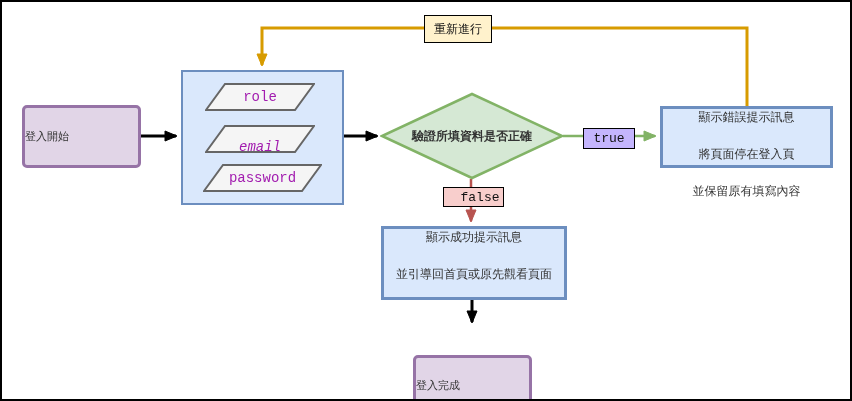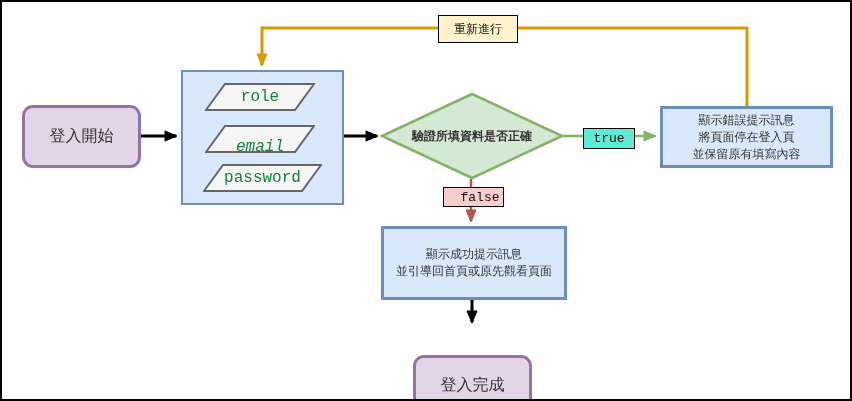--- a/index.html
+++ b/index.html
@@ -7,59 +7,59 @@
     position:relative;
     width:852px;height:401px;
     box-sizing:border-box;
     background:#ffffff;
     border:2px solid #000;
     font-family:"Liberation Sans", sans-serif;
     color:#333;
     overflow:hidden;
   }
   .connector-layer{position:absolute;left:0;top:0;width:852px;height:401px;pointer-events:none;}
-  .node{position:absolute;display:flex;align-items:center;justify-content:center;box-sizing:border-box;text-align:center;}
+  .node{position:absolute;display:flex;align-items:center;box-sizing:border-box;text-align:center;gap:20px;}
   .terminal{
     background:#e1d5e7;
     border:3px solid #9673a6;
-    border-radius:11px;
-    font-size:16px;
+    border-radius:5px;
+    font-size:11px;
   }
   .process{
     background:#dae8fc;
     border:3px solid #6c8ebf;
     font-size:12px;
     line-height:17px;
     flex-direction:column;
   }
   .input-group{
     background:#dae8fc;
     border:2px solid #6c8ebf;
   }
   .pgram{position:absolute;}
   .pgram .pgram-label{
     position:absolute;left:0;top:0;width:100%;height:100%;
     display:flex;align-items:center;justify-content:center;
     font-family:"Liberation Mono","DejaVu Sans Mono",monospace;
-    font-size:16px;color:#15803d;
+    font-size:14px;color:#a21caf;
   }
   .decision{position:absolute;}
   .decision .decision-label{
     position:absolute;left:0;top:0;width:100%;height:100%;
     display:flex;align-items:center;justify-content:center;
     font-size:12px;color:#333;font-weight:bold;
   }
   .edge-label{
     position:absolute;display:flex;align-items:center;justify-content:center;
     box-sizing:border-box;border:1px solid #000;
     font-family:"Liberation Mono","DejaVu Sans Mono",monospace;
     font-size:13px;color:#111;
   }
   .edge-label.cjk{font-family:"Liberation Sans",sans-serif;font-size:12px;}
-  .lbl-true{background:#5eead4;}
+  .lbl-true{background:#c4b5fd;}
   .lbl-false{background:#f8cecc;}
   .lbl-redo{background:#fff2cc;}
 </style>
 </head>
 <body>
 
 <div class="canvas">
 
   <svg class="connector-layer" width="852" height="401" viewBox="0 0 852 401">
     <defs>
@@ -134,17 +134,17 @@
 
   <div class="node process" style="left:379px;top:224px;width:186px;height:74px;">
     <div>顯示成功提示訊息</div>
     <div>並引導回首頁或原先觀看頁面</div>
   </div>
 
   <div class="node terminal" style="left:411px;top:325px;width:119px;height:61px;margin-top:28px;">
     <span>登入完成</span>
   </div>
 
-  <div class="edge-label cjk lbl-redo" style="left:436px;top:13px;width:80px;height:28px;">
+  <div class="edge-label cjk lbl-redo" style="left:422px;top:13px;width:68px;height:28px;">
     <span>重新進行</span>
   </div>
 
 </div>
 
 </body></html>

